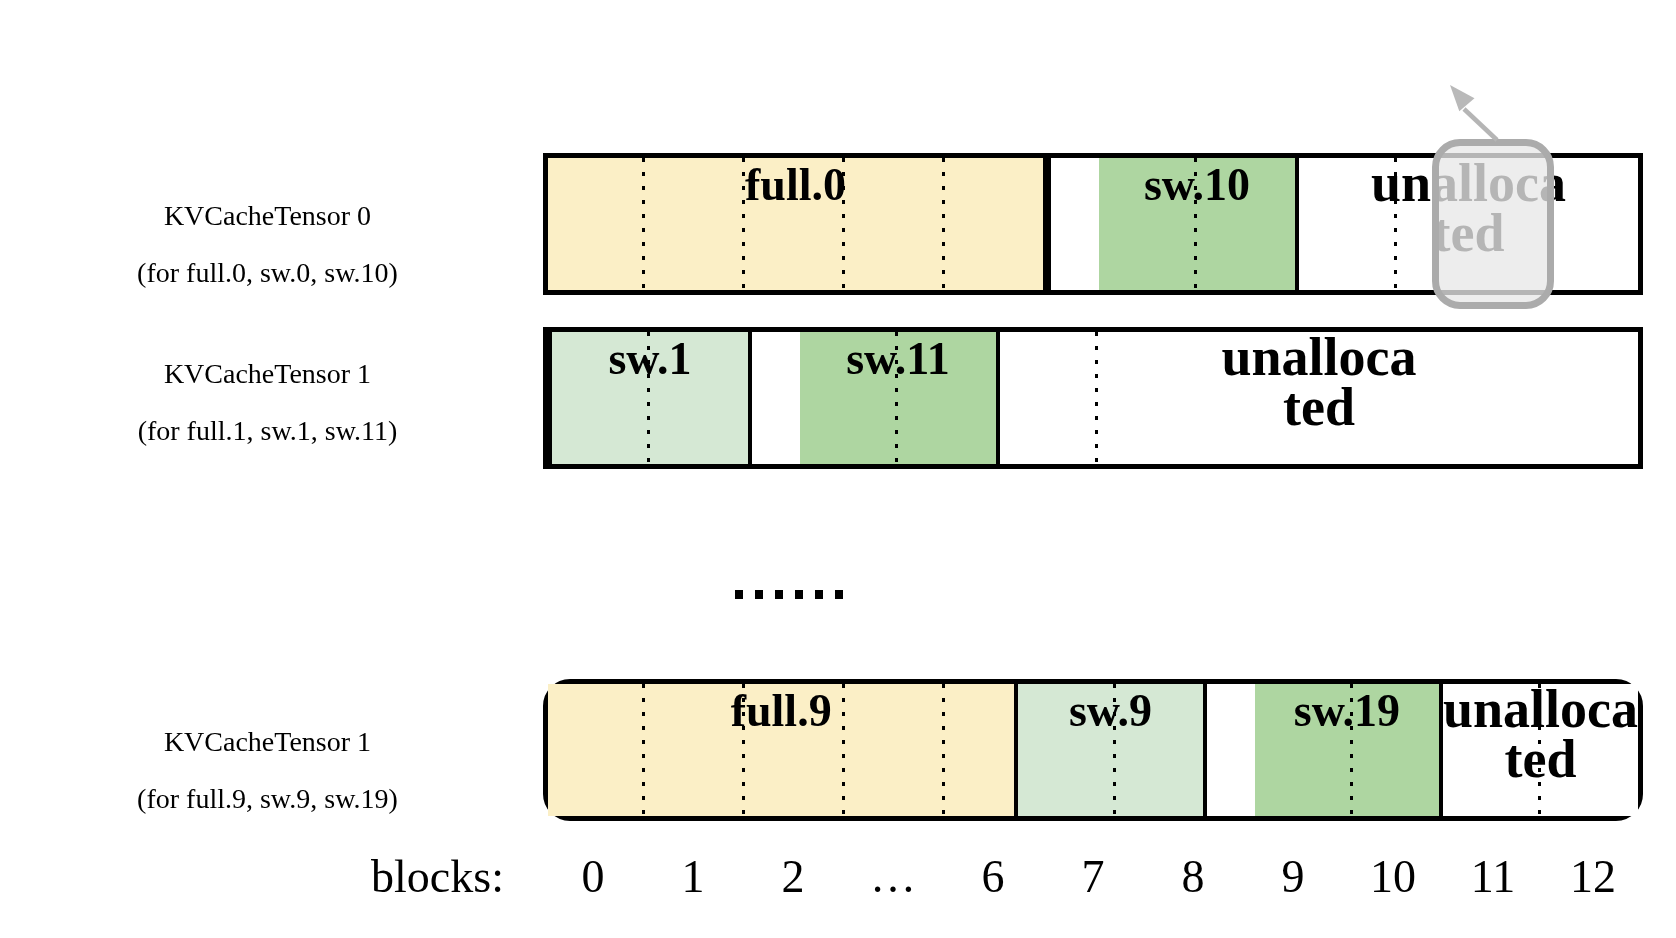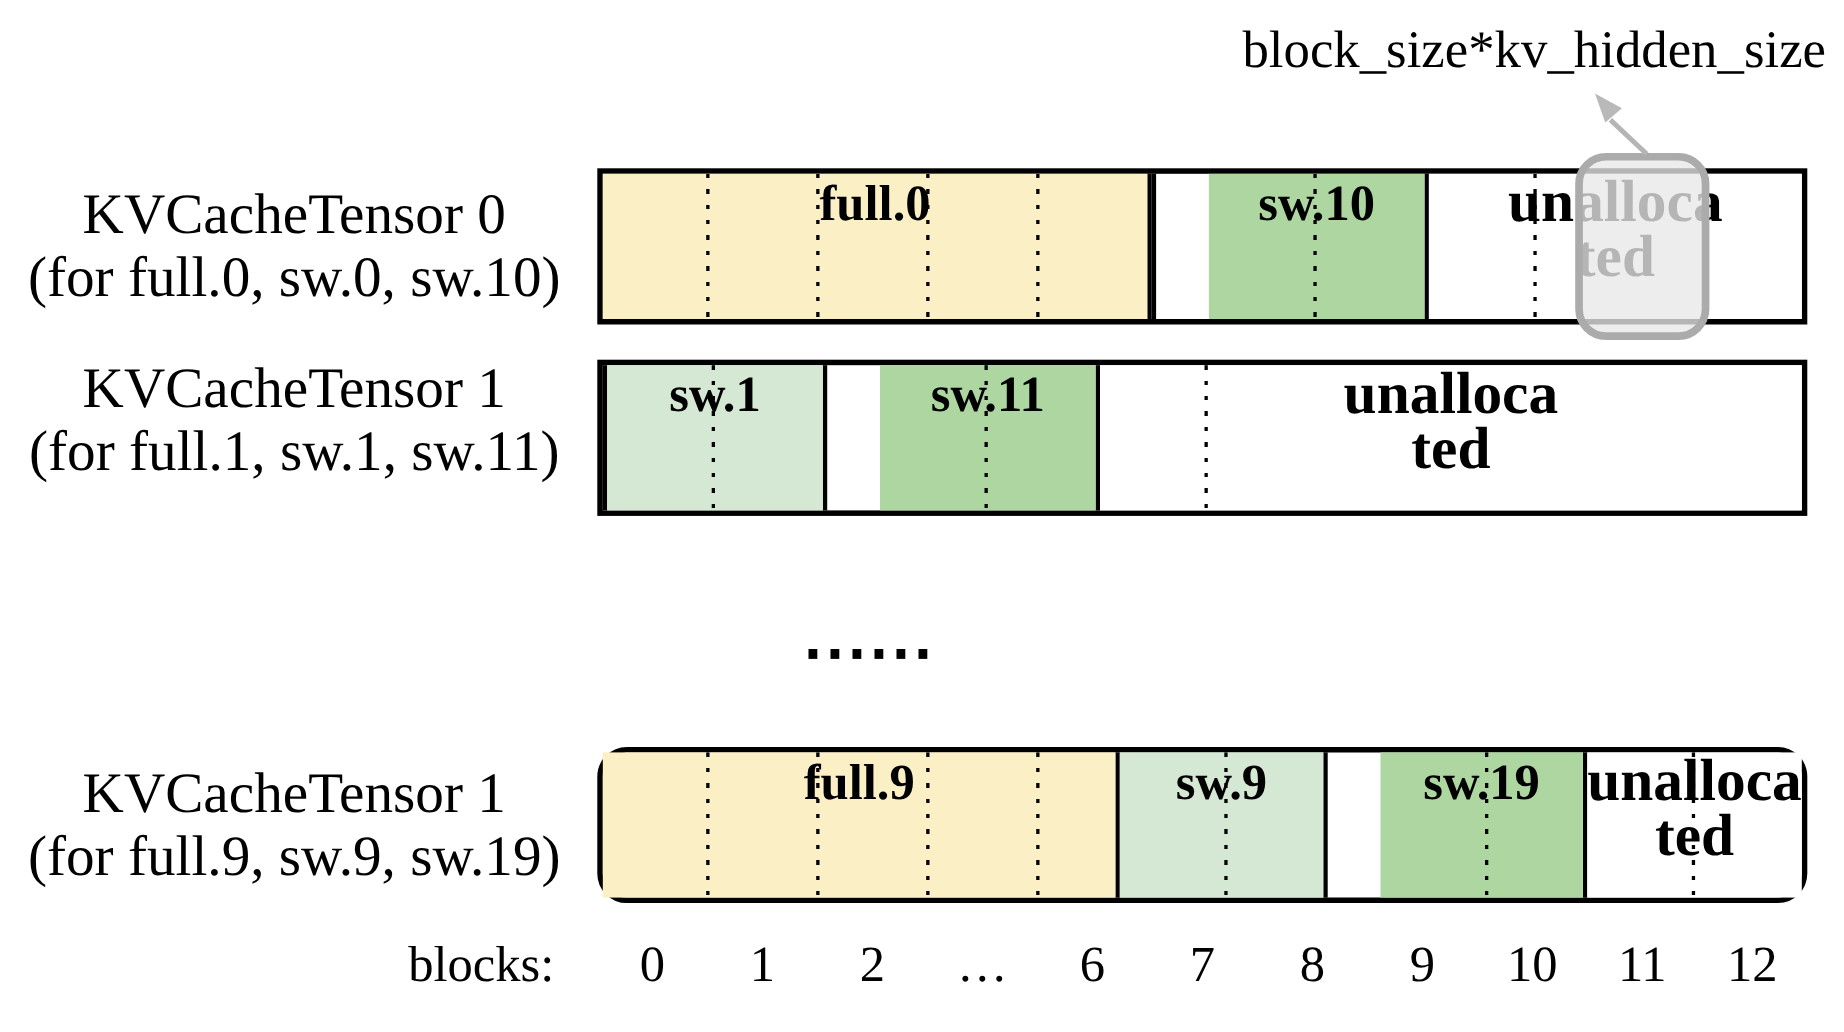--- a/index.html
+++ b/index.html
@@ -15,22 +15,23 @@
     position:absolute;
     top:18px;right:16px;
     font-size:48px;
     white-space:nowrap;
   }
   .arrow-svg{position:absolute;left:1400px;top:68px;z-index:6;}
   .row{position:absolute;left:0;width:1676px;}
   .row-label{
     position:absolute;left:10px;width:515px;
     text-align:center;
-    font-size:52px;line-height:57px;
+    font-size:28px;line-height:57px;
     white-space:nowrap;
+    margin-top:20px;
   }
   .bar{
     position:absolute;left:543px;width:1100px;height:142px;
     box-sizing:border-box;
     border:5px solid #000;
     background:#fff;
     display:flex;
   }
   .sec{position:relative;height:100%;display:flex;align-items:flex-start;justify-content:center;}
   .sec-full{width:495px;background:var(--full-fill,#FBEFC6);}
@@ -76,21 +77,20 @@
   }
   .axis-ticks .tick{
     flex:1;text-align:center;font-size:46px;
   }
 </style>
 </head>
 <body>
 
 <div class="canvas">
 
-  <div class="annotation">block_size*kv_hidden_size</div>
 
   <svg class="arrow-svg" width="120" height="85" viewBox="0 0 120 85">
     <line x1="97" y1="72" x2="64" y2="41" stroke="#B5B5B5" stroke-width="4.5"></line>
     <polygon points="50,17 74.5,30.3 59.3,43.3" fill="#B9B9B9"></polygon>
   </svg>
 
   <div class="row" style="top:0;">
     <div class="row-label" style="top:167px;">
       <div>KVCacheTensor 0</div>
       <div>(for full.0, sw.0, sw.10)</div>

